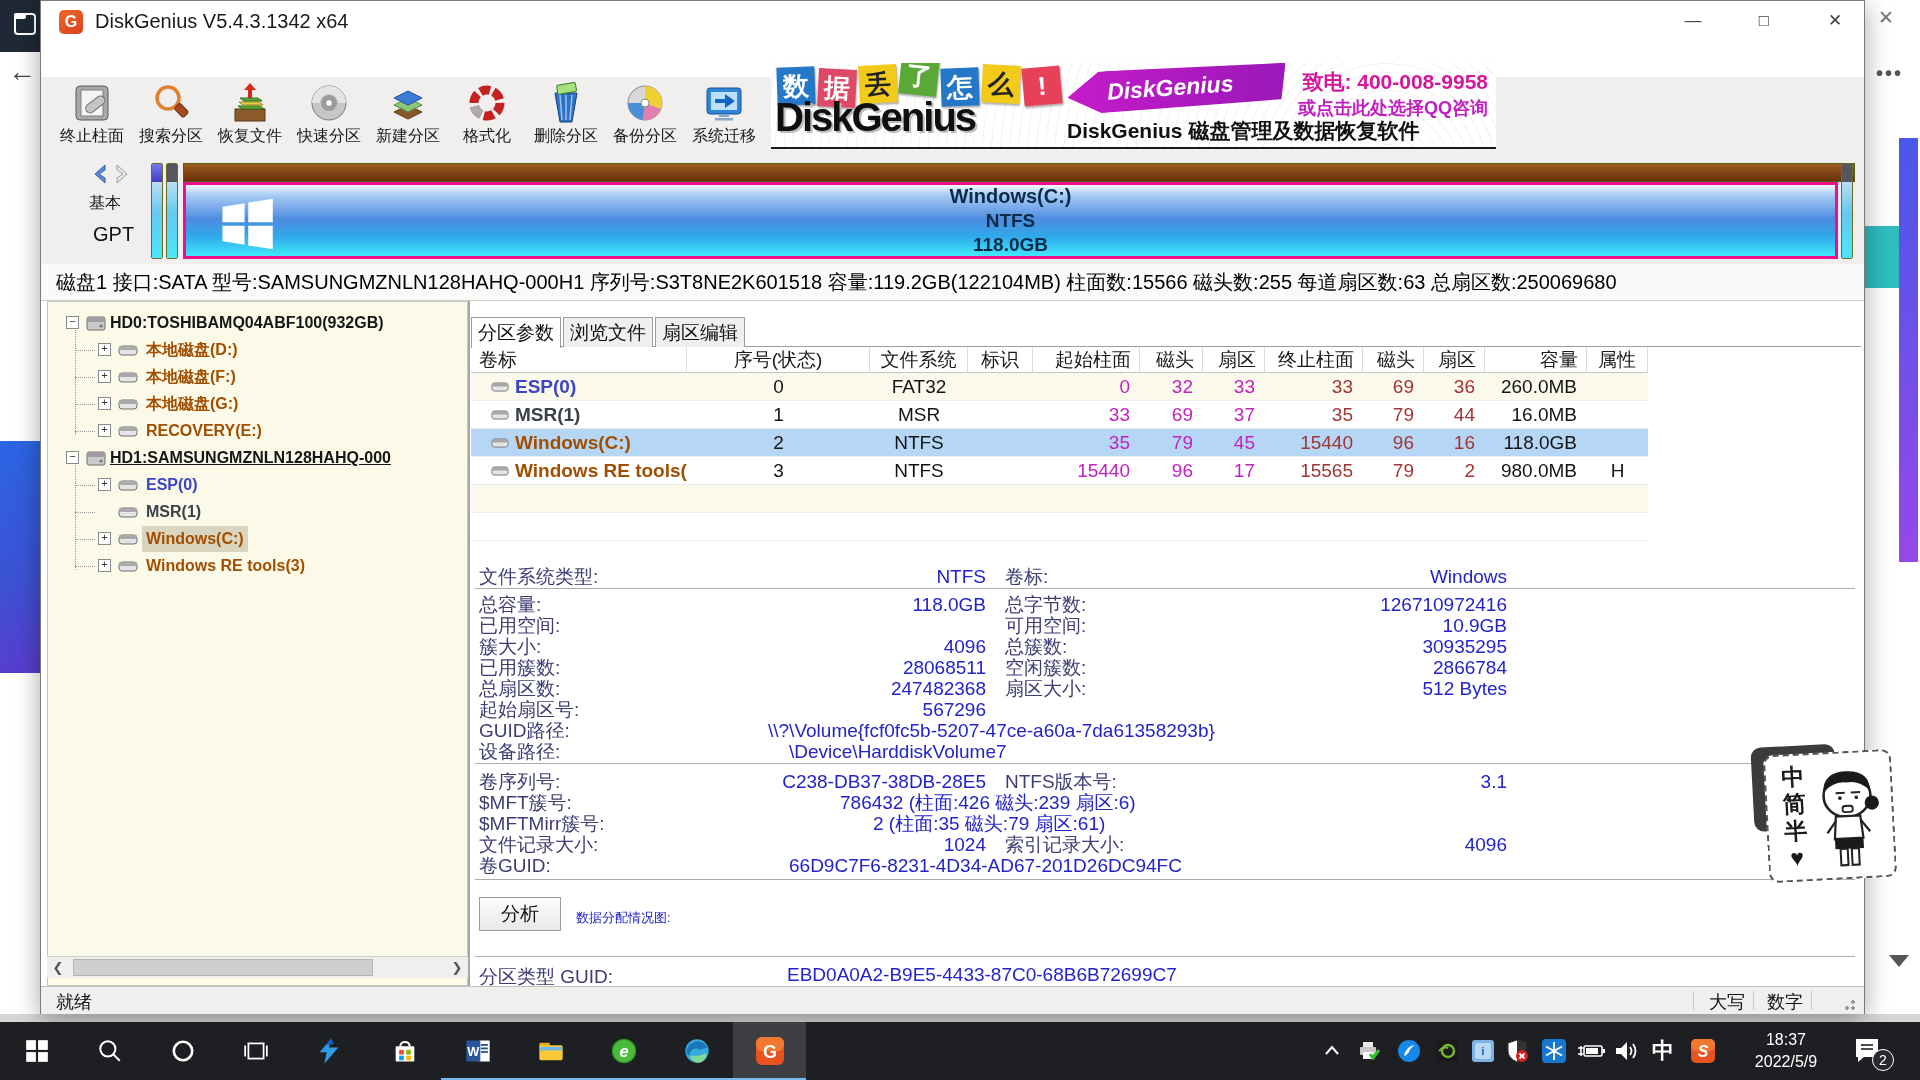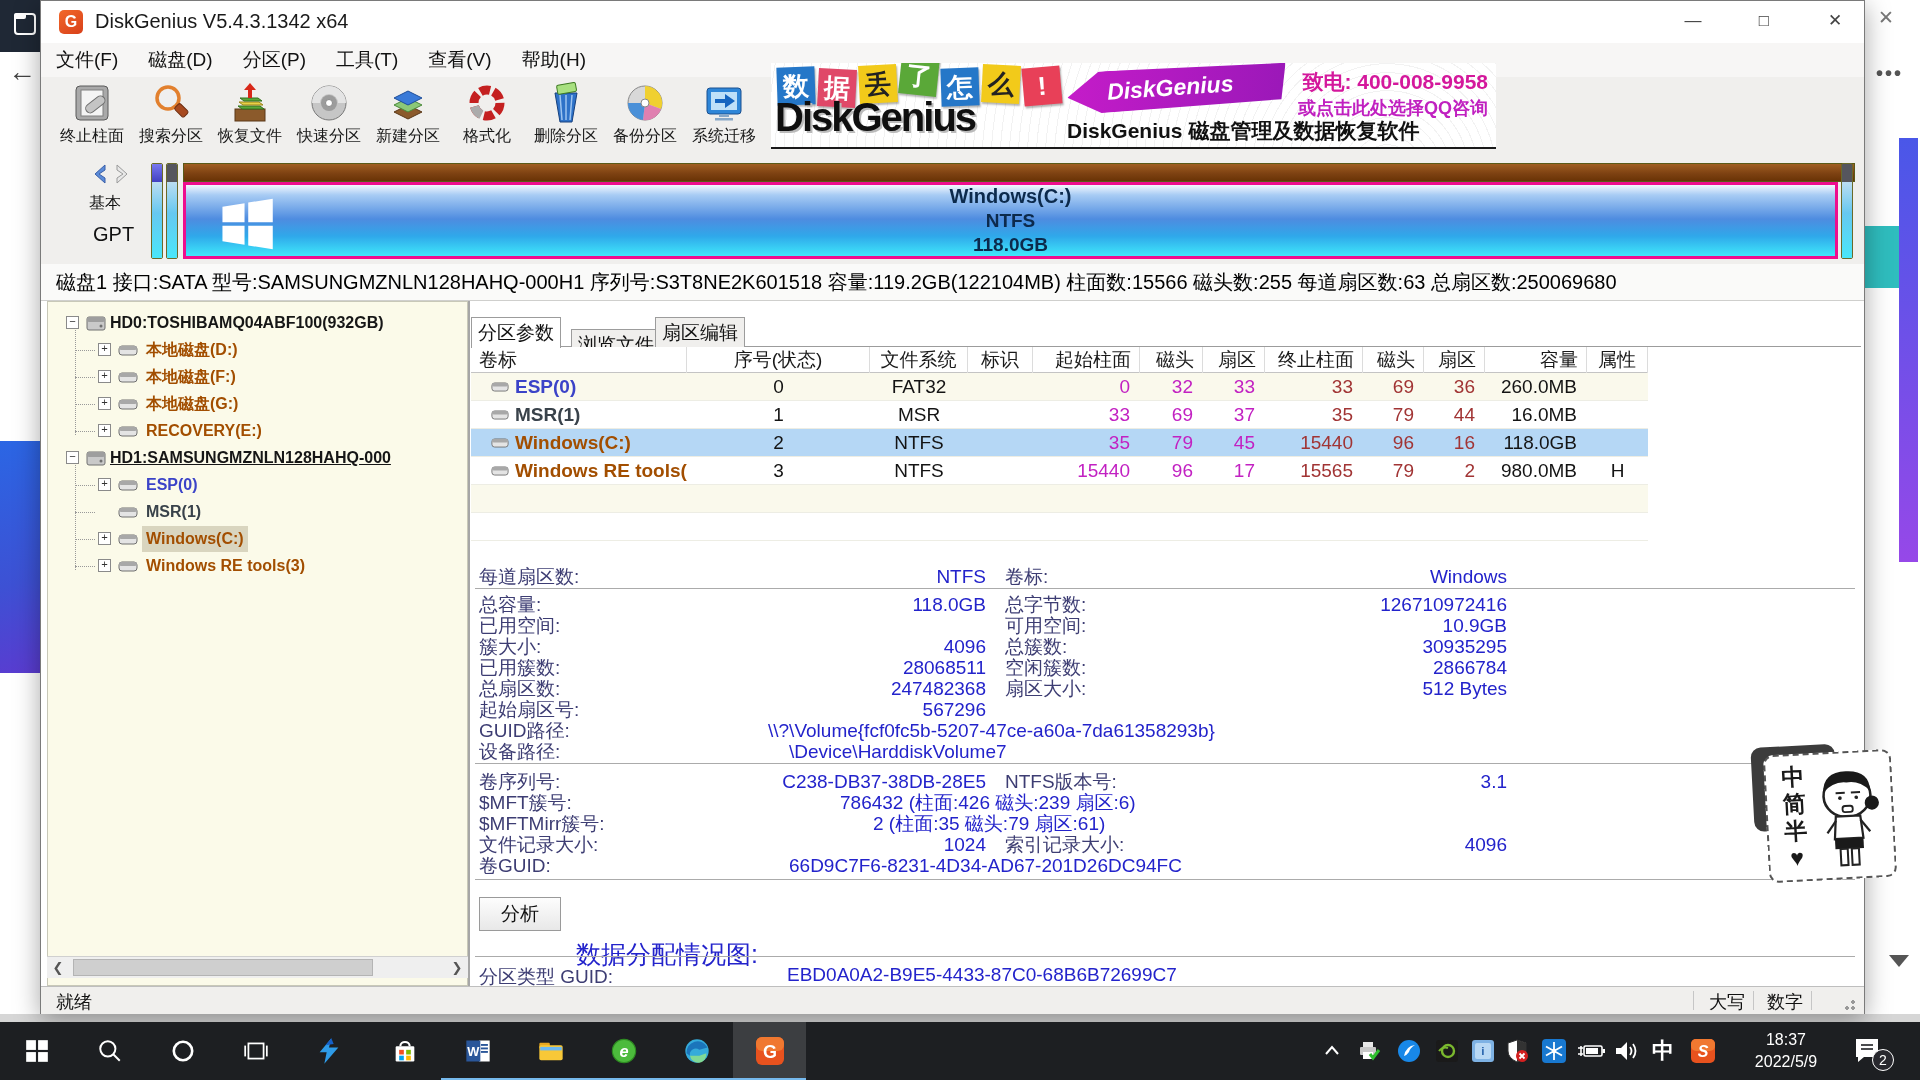--- a/index.html
+++ b/index.html
@@ -89,21 +89,21 @@
 .nm-blue{color:#3B43C8;font-weight:bold}.nm-brown{color:#A24E00;font-weight:bold}.nm-dark{color:#39424A;font-weight:bold}
 .nmcell{display:flex;align-items:center;gap:6px;padding-left:20px;overflow:hidden;white-space:nowrap}
 
 .drow{position:absolute;left:0;width:100%;height:21px;font-size:19px;line-height:21px;white-space:nowrap}
 .dl{position:absolute;color:#3D3D73}
 .dv{position:absolute;color:#2323CB}
 .dl1{left:8px}.dv1{left:120px;width:395px;text-align:right}
 .dl2{left:534px}.dv2{left:700px;width:336px;text-align:right}
 .dsep{position:absolute;left:4px;width:1380px;border-top:1px solid #ABABAB}
 #analyze{left:8px;top:596px;width:82px;height:34px;background:linear-gradient(#FDFDFD,#E8E8E8);border:1px solid #9A9A9A;font-size:19px;color:#111;text-align:center;line-height:32px}
-#maplabel{left:105px;top:637px;font-size:25px;color:#2323CB}
+#maplabel{left:105px;top:608px;font-size:13px;color:#2323CB}
 #clipped{left:0;top:663px;width:100%;height:22px;font-size:19px;color:#2323CB;white-space:nowrap}
 
 #statusbar{left:0;top:985px;width:100%;height:28px;background:#F0EFED;border-top:1px solid #BEBEBE;font-size:18px;color:#111}
 #st-ready{left:15px;top:3px}
 .st-sep{position:absolute;top:4px;width:1px;height:19px;background:#C6C6C6}
 .st-tog{position:absolute;top:3px;width:56px;text-align:center}
 #grip{left:1798px;top:10px;width:16px;height:13px;background:
  radial-gradient(circle at 14px 11px,#999 1.8px,transparent 2px),
  radial-gradient(circle at 14px 5px,#999 1.8px,transparent 2px),
  radial-gradient(circle at 8px 11px,#999 1.8px,transparent 2px)}
@@ -144,21 +144,20 @@
 
 <div class="a" id="app">
   <div class="a" id="titlebar">
     <div class="a" id="app-icon">G</div>
     <div class="a" id="title-text">DiskGenius V5.4.3.1342 x64</div>
     <div class="a winbtn" id="btn-min">—</div>
     <div class="a winbtn" id="btn-max">□</div>
     <div class="a winbtn" id="btn-close">✕</div>
   </div>
 
-  <div class="a" id="menubar"><div class="mitem">文件(F)</div><div class="mitem">磁盘(D)</div><div class="mitem">分区(P)</div><div class="mitem">工具(T)</div><div class="mitem">查看(V)</div><div class="mitem">帮助(H)</div></div>
   <div class="a" id="toolbar">
       <div class="tbtn" style="left: 12px;">
         <div class="ticon"><svg width="44" height="44" viewBox="0 0 44 44">
             <rect x="6" y="5" width="32" height="34" rx="4" fill="#A9A9A9" stroke="#5A5A5A"></rect>
             <rect x="11" y="9" width="22" height="26" fill="#F4F4F4" stroke="#808080"></rect>
             <rect x="14" y="19" width="22" height="9" rx="4.5" fill="#C4C4C4" stroke="#6E6E6E" transform="rotate(-38 25 23)"></rect>
           </svg></div>
         <div class="tlab">终止柱面</div>
       </div>
       <div class="tbtn" style="left: 91px;">
@@ -367,21 +366,21 @@
       </div>
     <div class="a" id="treescroll">
       <div class="sbtn" style="left:0">❮</div>
       <div id="thumb"></div>
       <div class="sbtn" style="left:399px">❯</div>
     </div>
     <div class="a" id="splitter"></div>
     <div class="a" id="right">
       <div class="a" id="tabbar">
           <div class="tab active" style="left: 0px;">分区参数</div>
-          <div class="tab" style="left: 100px; margin-top: 12px;">浏览文件</div>
+          <div class="tab" style="left: 92px;">浏览文件</div>
           <div class="tab" style="left: 184px;">扇区编辑</div>
         </div>
       <div class="a" id="tbl">
           <div class="trow" id="thead">
             <div class="c-l">卷标</div>
             <div class="c-c">序号(状态)</div>
             <div class="c-c">文件系统</div>
             <div class="c-c">标识</div>
             <div class="c-r">起始柱面</div>
             <div class="c-r">磁头</div>
@@ -477,21 +476,21 @@
         </div>
       <div id="details"></div>
       <div class="a" id="analyze">分析</div>
       <div class="a" id="maplabel">数据分配情况图:</div>
       <div class="dsep" style="top:655px"></div>
       <div class="a" id="clipped">
         <span class="dl" style="left:8px">分区类型 GUID:</span>
         <span class="dv" style="left:316px">EBD0A0A2-B9E5-4433-87C0-68B6B72699C7</span>
       </div>
     <div class="drow" style="top: 265px;">
-          <span class="dl dl1">每道扇区数:</span>
+          <span class="dl dl1">文件系统类型:</span>
           <span class="dv dv1">NTFS</span>
           <span class="dl dl2">卷标:</span>
           <span class="dv dv2">Windows</span>
         </div>
         <div class="dsep" style="top: 287px;"></div>
         <div class="drow" style="top: 293px;">
           <span class="dl dl1">总容量:</span>
           <span class="dv dv1">118.0GB</span>
           <span class="dl dl2">总字节数:</span>
           <span class="dv dv2">126710972416</span>

